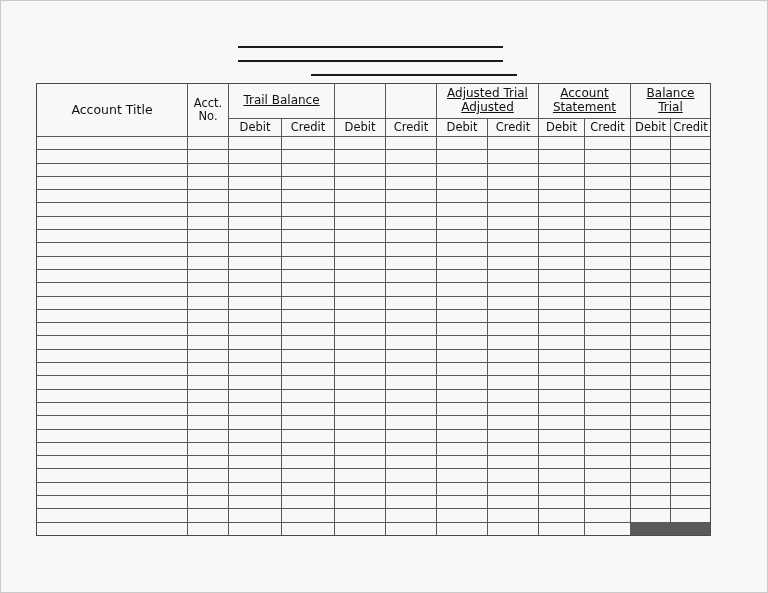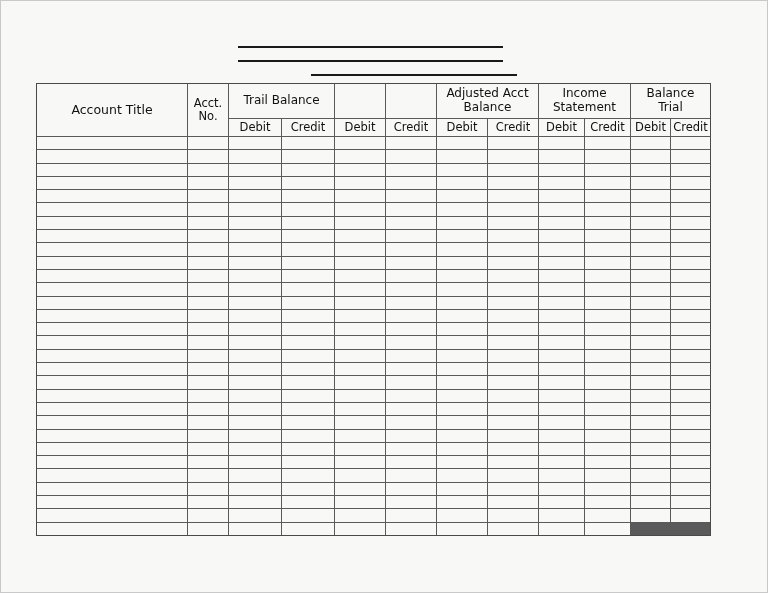--- a/index.html
+++ b/index.html
@@ -43,21 +43,21 @@
     display: flex;
     align-items: center;
     justify-content: center;
     text-align: center;
     line-height: 1.15;
     font-size: 12px;
     background: #f8f8f6;
   }
   .account-title-hdr { grid-column: 1; grid-row: 1 / 3; font-size: 12.5px; }
   .acct-no-hdr { grid-column: 2; grid-row: 1 / 3; font-size: 11.5px; flex-direction: column; }
-  .group { grid-row: 1; padding: 0 2px; }
+  .group { grid-row: 1; padding: 0 2px; text-decoration: underline; }
   .g1 { grid-column: 3 / 5; }
   .g2 { grid-column: 5 / 7; }
   .g3 { grid-column: 7 / 9; }
   .g4 { grid-column: 9 / 11; }
   .g5 { grid-column: 11 / 13; }
   .sub { grid-row: 2; font-size: 11.5px; }
 </style>
 </head>
 <body>
 
@@ -70,22 +70,22 @@
   <div class="worksheet">
 
     <div class="cell hdr acct-no-hdr">
       <span>Acct.</span>
       <span>No.</span>
     </div>
 
     <div class="cell hdr account-title-hdr">Account Title</div>
 
     <div class="cell hdr group g1">Trail Balance</div>
-    <div class="cell hdr group g3">Adjusted Acct Balance</div>
-    <div class="cell hdr group g4">Income Statement</div>
+    <div class="cell hdr group g3">Adjusted Trial Adjusted</div>
+    <div class="cell hdr group g4">Account Statement</div>
     <div class="cell hdr group g5">Balance Trial</div>
 
     <div class="cell hdr sub">Debit</div>
     <div class="cell hdr sub">Credit</div>
     <div class="cell hdr sub">Debit</div>
     <div class="cell hdr sub">Credit</div>
     <div class="cell hdr sub">Debit</div>
     <div class="cell hdr sub">Credit</div>
     <div class="cell hdr sub">Debit</div>
     <div class="cell hdr sub">Credit</div>

